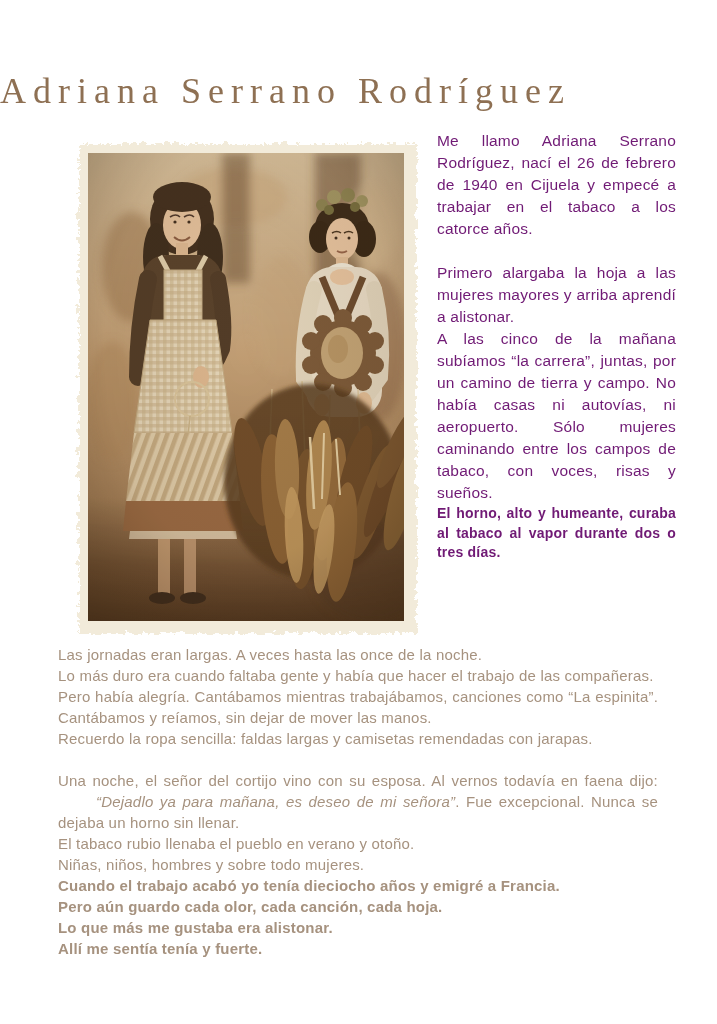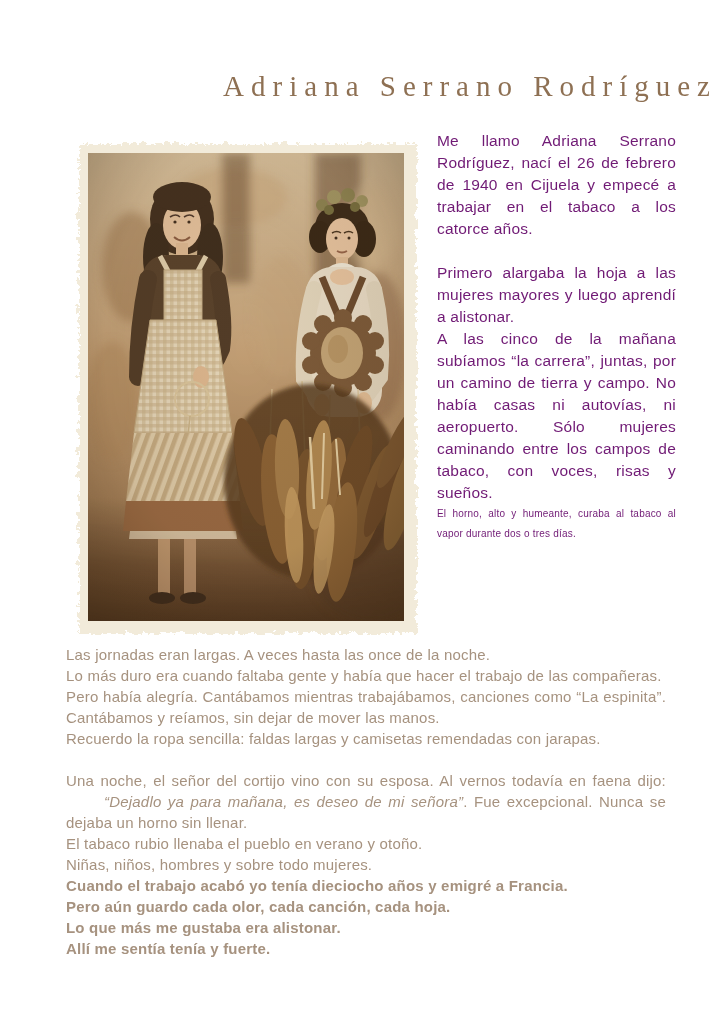--- a/index.html
+++ b/index.html
@@ -1,26 +1,26 @@
 <!DOCTYPE html>
 <html><head>
 <meta charset="utf-8">
 <style>
   html,body{margin:0;padding:0;background:#ffffff;}
   .page{position:relative;width:717px;height:1024px;background:#ffffff;overflow:hidden;
         font-family:"Liberation Sans",sans-serif;}
-  .title{position:absolute;top:70px;left:0;width:717px;margin:0;text-align:right;
+  .title{position:absolute;top:70px;left:0;width:717px;margin:0;text-align:left;
          font-family:"Liberation Serif","DejaVu Serif",serif;font-weight:500;
-         font-size:29px;letter-spacing:7px;color:#8e7053;}
+         font-size:36px;letter-spacing:7px;color:#8e7053;}
   .photo-wrap{position:absolute;left:72px;top:137px;width:348px;height:500px;}
   .col-right{position:absolute;left:437px;top:130px;width:239px;color:#701a75;}
   .col-right p{margin:0;font-size:15.5px;line-height:22px;text-align:justify;letter-spacing:.2px;}
   .col-right p.sp{margin-bottom:22px;}
-  .col-right p.small{font-size:10px;line-height:19.5px;}
-  .bottom{position:absolute;left:66px;top:644px;width:600px;color:#a6927f;}
+  .col-right p.small{font-size:14px;line-height:19.5px;font-weight:bold;}
+  .bottom{position:absolute;left:58px;top:644px;width:600px;color:#a6927f;}
   .bottom p{margin:0;font-size:15px;line-height:21px;text-align:justify;letter-spacing:.2px;}
   .bottom .sec-gap{margin-top:21px;}
   .bottom .sec-gap2{}
   .bottom p.bold{font-weight:bold;}
   em.it{font-style:italic;margin-left:38px;}
   em.bi{font-style:italic;font-weight:bold;}
 </style>
 </head>
 <body>
 
@@ -196,21 +196,21 @@
         </g>
 
         <rect x="16" y="16" width="316" height="468" fill="url(#vign)"></rect>
         <rect x="16" y="16" width="316" height="468" fill="#8a5f38" opacity="0.07"></rect>
       </g>
     </svg>
   </div>
 
   <div class="col-right">
     <p class="sp">Me llamo Adriana Serrano Rodríguez, nací el 26 de febrero de 1940 en Cijuela y empecé a trabajar en el tabaco a los catorce años.</p>
-    <p>Primero alargaba la hoja a las mujeres mayores y luego aprendí a alistonar.</p>
+    <p>Primero alargaba la hoja a las mujeres mayores y arriba aprendí a alistonar.</p>
     <p>A las cinco de la mañana subíamos “la carrera”, juntas, por un camino de tierra y campo. No había casas ni autovías, ni aeropuerto. Sólo mujeres caminando entre los campos de tabaco, con voces, risas y sueños.</p>
     <p class="small">El horno, alto y humeante, curaba al tabaco al vapor durante dos o tres días.</p>
   </div>
 
   <div class="bottom">
     <p>Las jornadas eran largas. A veces hasta las once de la noche.</p>
     <p>Lo más duro era cuando faltaba gente y había que hacer el trabajo de las compañeras.</p>
     <p>Pero había alegría. Cantábamos mientras trabajábamos, canciones como “La espinita”. Cantábamos y reíamos, sin dejar de mover las manos.</p>
     <p>Recuerdo la ropa sencilla: faldas largas y camisetas remendadas con jarapas.</p>
 

